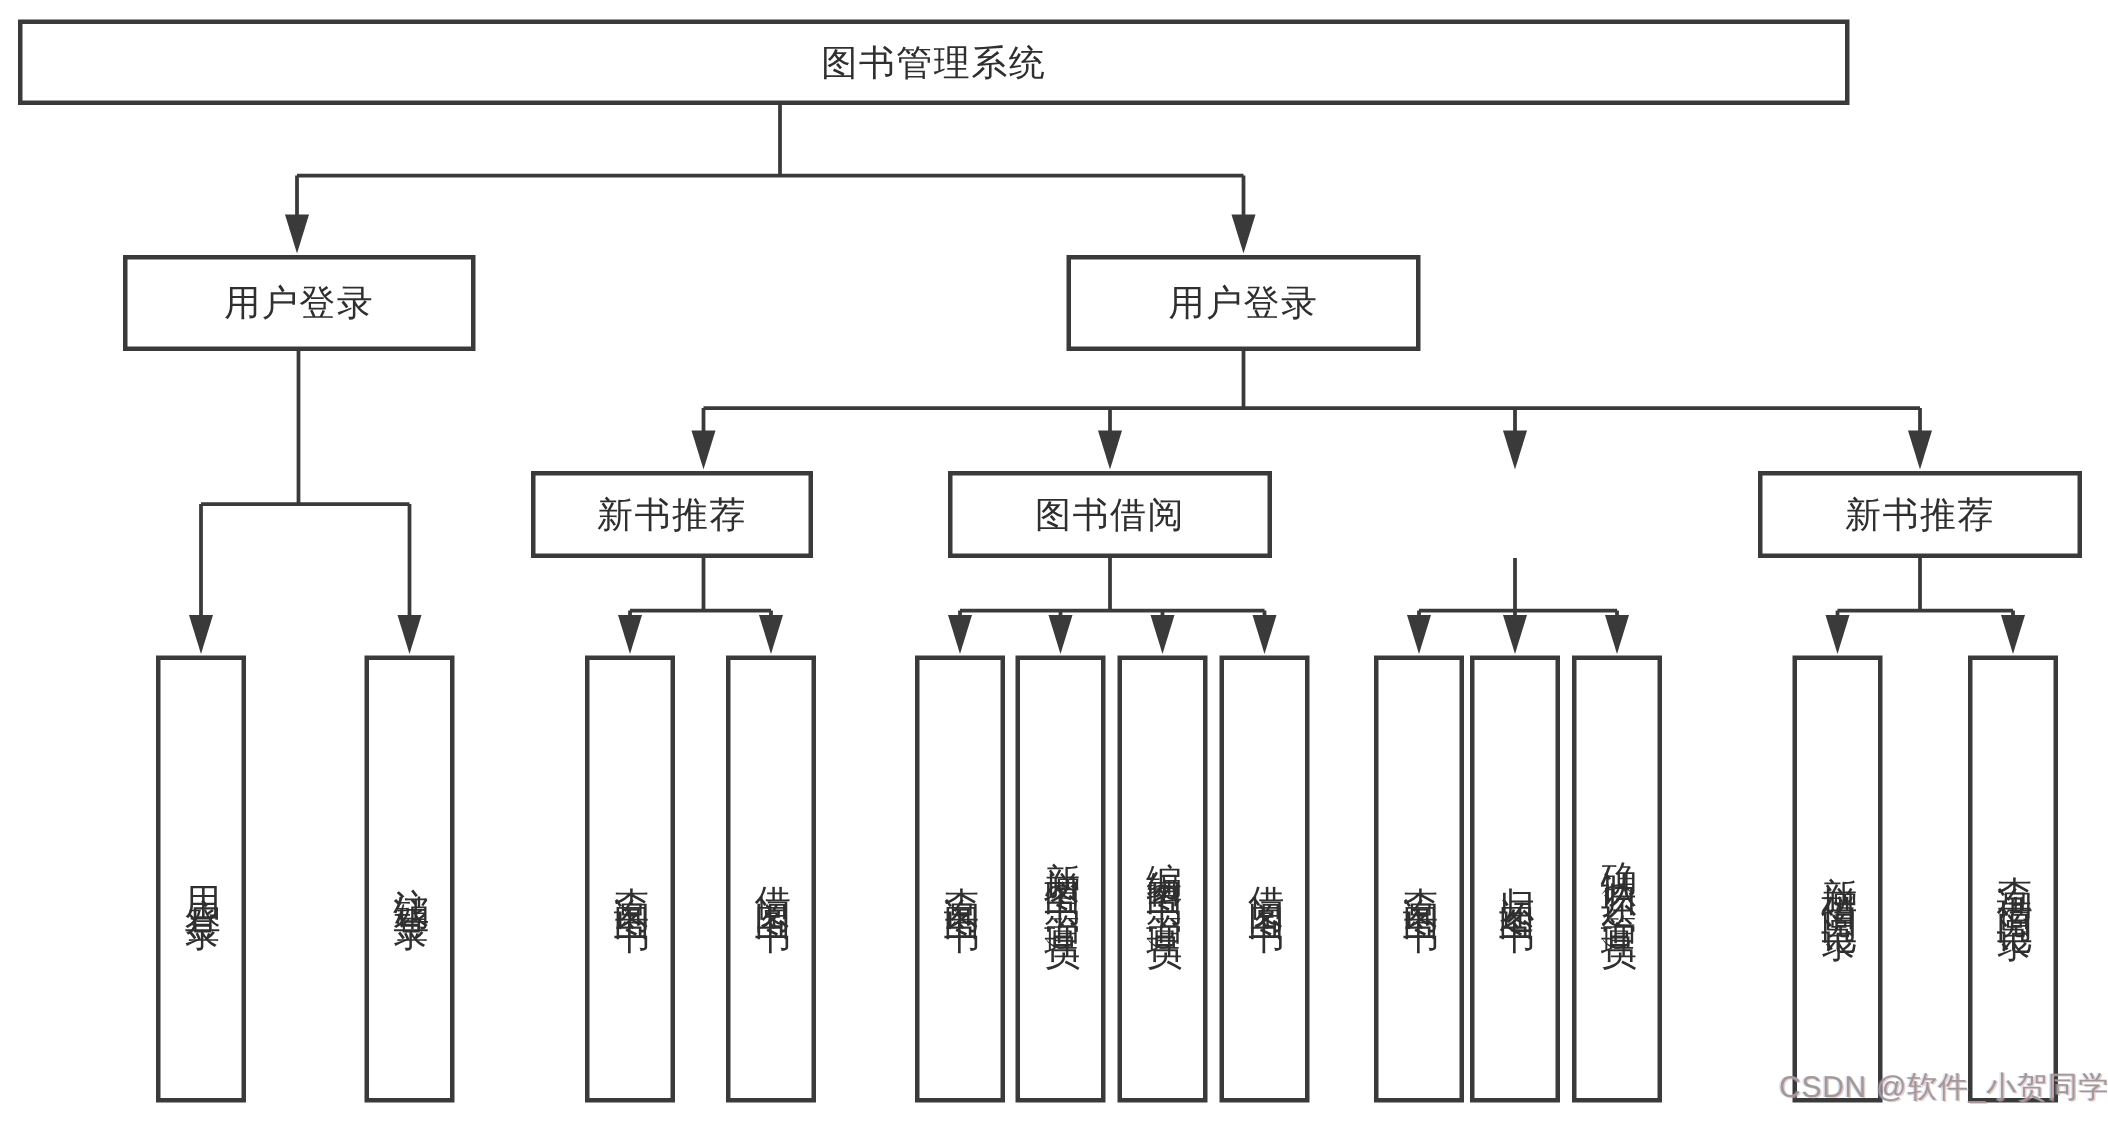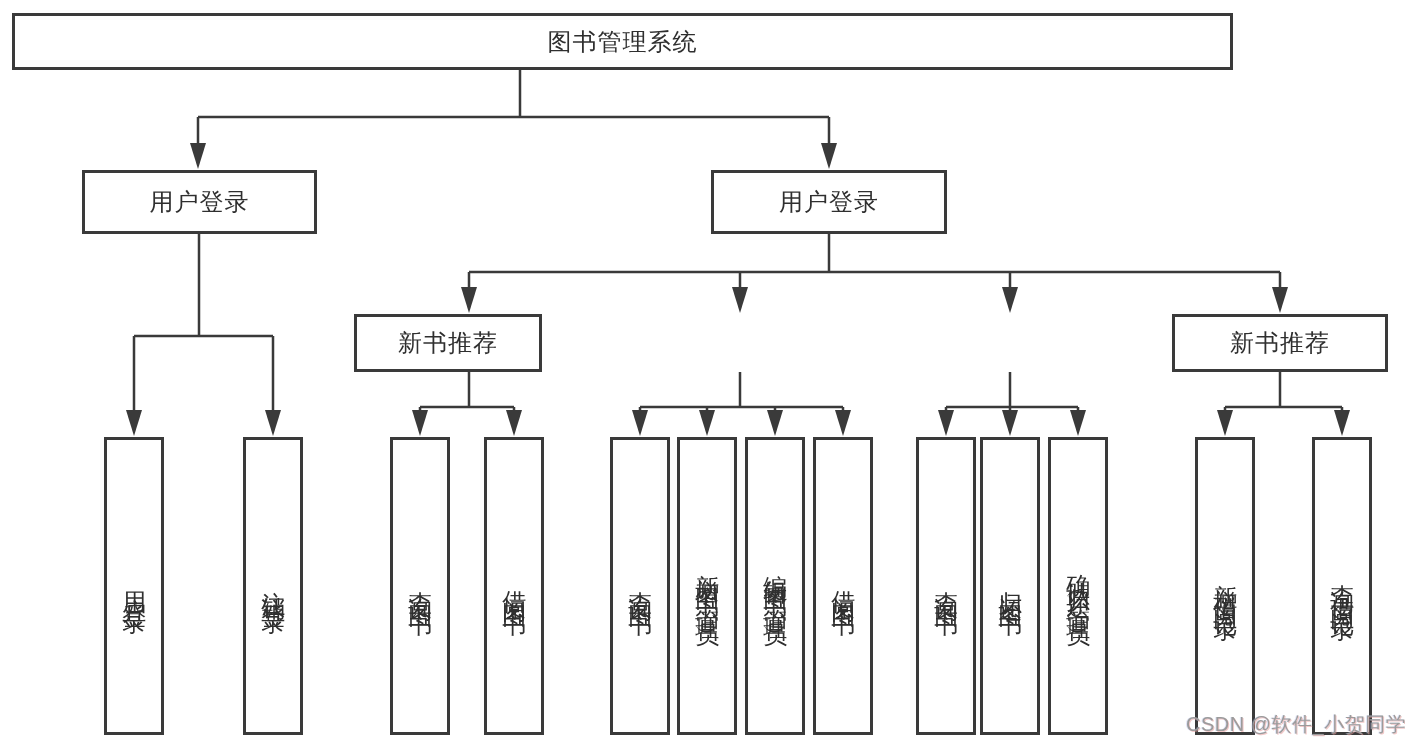--- a/index.html
+++ b/index.html
@@ -84,20 +84,23 @@
   <div class="node" style="left:82px;top:170px;width:235px;height:64px">
     <span>用户登录</span>
   </div>
   <div class="node" style="left:711px;top:170px;width:236px;height:64px">
     <span>用户登录</span>
   </div>
 
   <div class="node" style="left:354px;top:314px;width:188px;height:58px">
     <span>新书推荐</span>
   </div>
+  <div class="node" style="left:632px;top:314px;width:216px;height:58px">
+    <span>图书借阅</span>
+  </div>
   <div class="node" style="left:1172px;top:314px;width:216px;height:58px">
     <span>新书推荐</span>
   </div>
 
   <div class="node leaf" style="left:104px;top:437px;width:60px;height:298px">
     <span class="vtext">用户登录</span>
   </div>
   <div class="node leaf" style="left:243px;top:437px;width:60px;height:298px">
     <span class="vtext">注销登录</span>
   </div>

